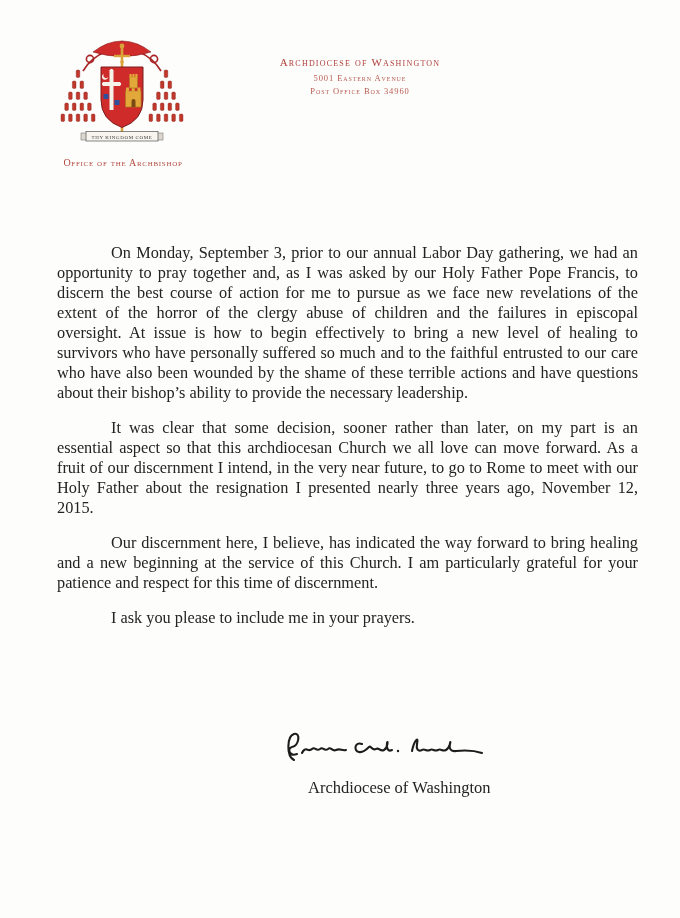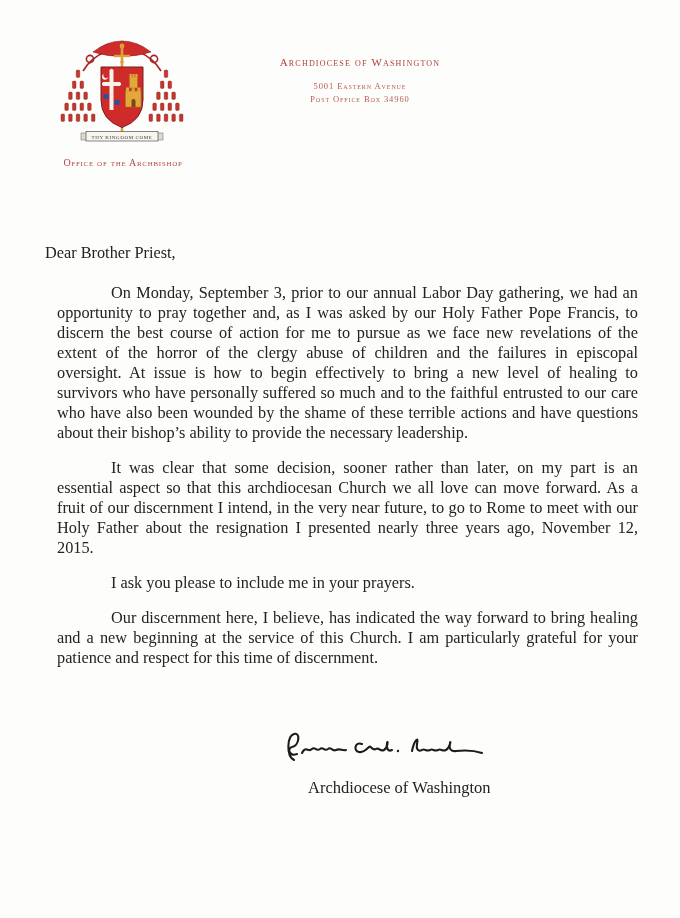--- a/index.html
+++ b/index.html
@@ -24,21 +24,21 @@
   .header-block {
     position:absolute; left:225px; top:56px; width:270px;
     text-align:center; color:#b2483f;
   }
   .header-title {
     font-variant:small-caps;
     font-size:11px; letter-spacing:1.2px;
     color:#b03f3b;
   }
   .header-address {
-    margin-top:12px;
+    margin-top:4px;
     font-variant:small-caps;
     font-size:8.5px; letter-spacing:0.9px; line-height:13px;
     color:#b85a50;
   }
 
   
   .date-line {
     position:absolute; left:405px; top:190px;
     font-size:16.5px;
   }
@@ -158,25 +158,24 @@
   <div class="header-block">
     <div class="header-title">Archdiocese of Washington</div>
     <div class="header-address">
       <div>5001 Eastern Avenue</div>
       <div>Post Office Box 34960</div>
     </div>
   </div>
 
 
   <div class="body-block">
-    <p class="salutation">Dear Brother Priest,</p>
     <p class="para">On Monday, September 3, prior to our annual Labor Day gathering, we had an opportunity to pray together and, as I was asked by our Holy Father Pope Francis, to discern the best course of action for me to pursue as we face new revelations of the extent of the horror of the clergy abuse of children and the failures in episcopal oversight. At issue is how to begin effectively to bring a new level of healing to survivors who have personally suffered so much and to the faithful entrusted to our care who have also been wounded by the shame of these terrible actions and have questions about their bishop’s ability to provide the necessary leadership.</p>
     <p class="para">It was clear that some decision, sooner rather than later, on my part is an essential aspect so that this archdiocesan Church we all love can move forward. As a fruit of our discernment I intend, in the very near future, to go to Rome to meet with our Holy Father about the resignation I presented nearly three years ago, November 12, 2015.</p>
+    <p class="para">Our discernment here, I believe, has indicated the way forward to bring healing and a new beginning at the service of this Church.  I am particularly grateful for your patience and respect for this time of discernment.</p>
     <p class="para">I ask you please to include me in your prayers.</p>
-    <p class="para">Our discernment here, I believe, has indicated the way forward to bring healing and a new beginning at the service of this Church.  I am particularly grateful for your patience and respect for this time of discernment.</p>
   </div>
 
 
   <svg class="signature" viewBox="0 0 245 50" xmlns="http://www.w3.org/2000/svg" aria-label="Donald Card. Wuerl">
     <g stroke="#1c1c1c" stroke-width="2.1" fill="none" stroke-linecap="round" stroke-linejoin="round">
 
       <path d="M16,40 C8,36 9,16 16,14 C23,12 21,26 14,27 C9,28 11,37 19,34"></path>
 
       <path d="M24,33 C28,25 30,33 34,29 C37,26 38,32 42,29 C45,26 46,32 50,29 C53,26 54,32 58,30 C62,28 64,31 68,30"></path>
 

